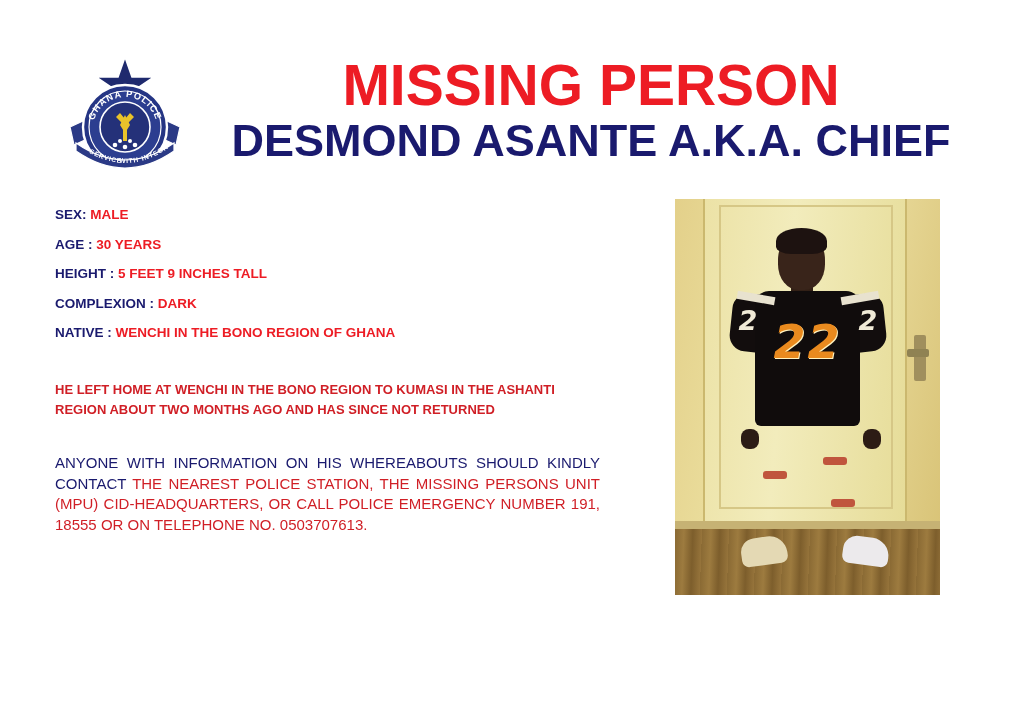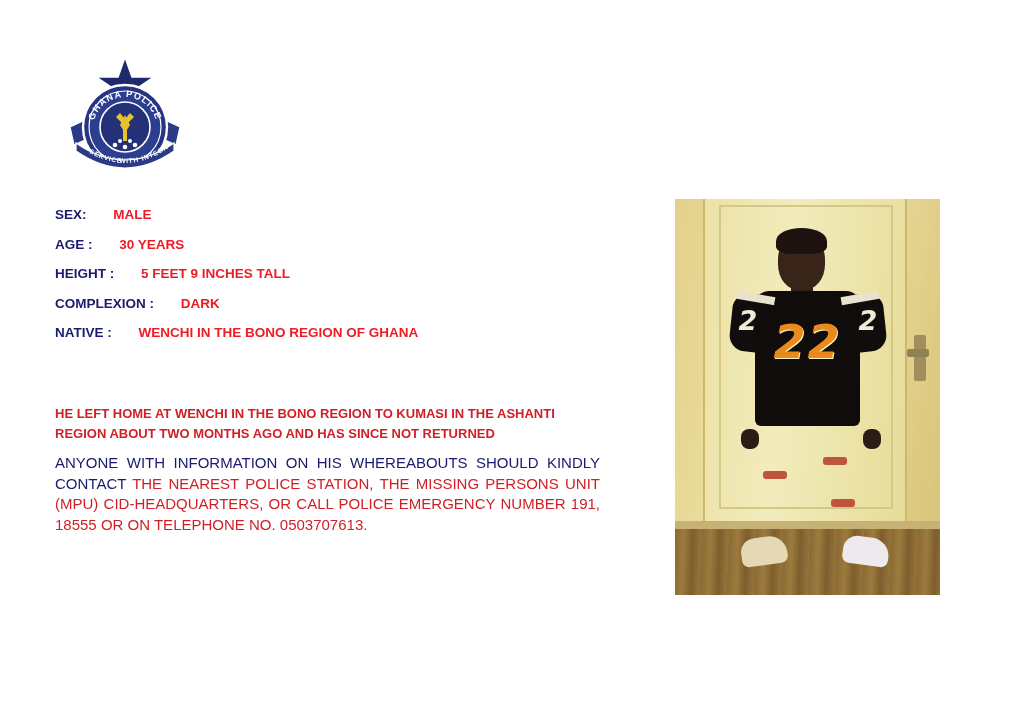--- a/index.html
+++ b/index.html
@@ -67,28 +67,27 @@
   }
   .detail-row {
     font-size: 13.5px;
     font-weight: bold;
     color: #1A1A6E;
     line-height: 29.5px;
     white-space: nowrap;
   }
   .detail-value {
     color: #ED1C24;
-    margin-left: 23px;
   }
 
   
   #left-note {
     position: absolute;
     left: 55px;
-    top: 404px;
+    top: 380px;
     width: 552px;
     font-size: 13px;
     font-weight: bold;
     color: #D01F26;
     line-height: 20px;
   }
   #contact-note {
     position: absolute;
     left: 55px;
     top: 453px;
@@ -265,20 +264,24 @@
         <textPath href="#botpath" startOffset="11%">SERVICE</textPath>
       </text>
       <text font-family="Liberation Sans, sans-serif" font-size="6.6" font-weight="bold" fill="#ffffff" letter-spacing="0.8">
         <textPath href="#botpath" startOffset="44%">WITH</textPath>
       </text>
       <text font-family="Liberation Sans, sans-serif" font-size="6.6" font-weight="bold" fill="#ffffff" letter-spacing="0.8">
         <textPath href="#botpath" startOffset="68%">INTEGRITY</textPath>
       </text>
     </svg>
 
+    <div id="titles">
+      <div id="title-missing">MISSING PERSON</div>
+      <div id="title-name">DESMOND ASANTE A.K.A. CHIEF</div>
+    </div>
   </div>
 
   <div id="details">
     <div class="detail-row">
       <span>SEX:</span>
       <span class="detail-value">MALE</span>
     </div>
     <div class="detail-row">
       <span>AGE :</span>
       <span class="detail-value">30 YEARS</span>

